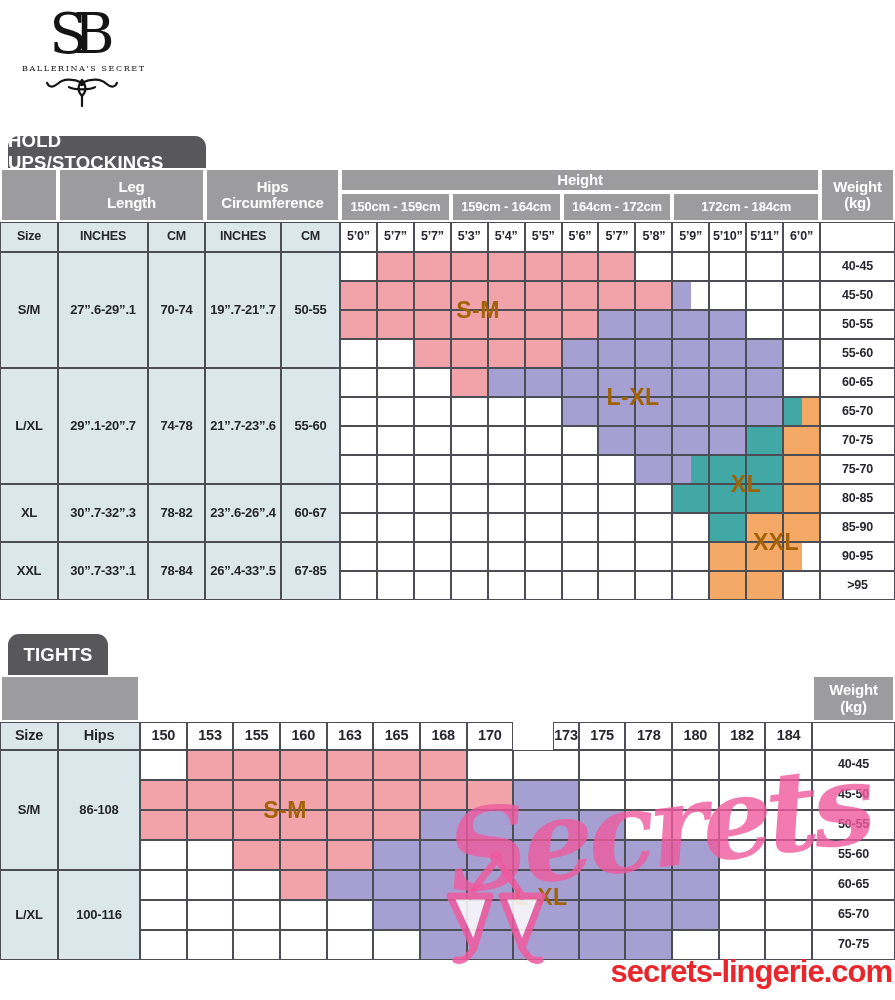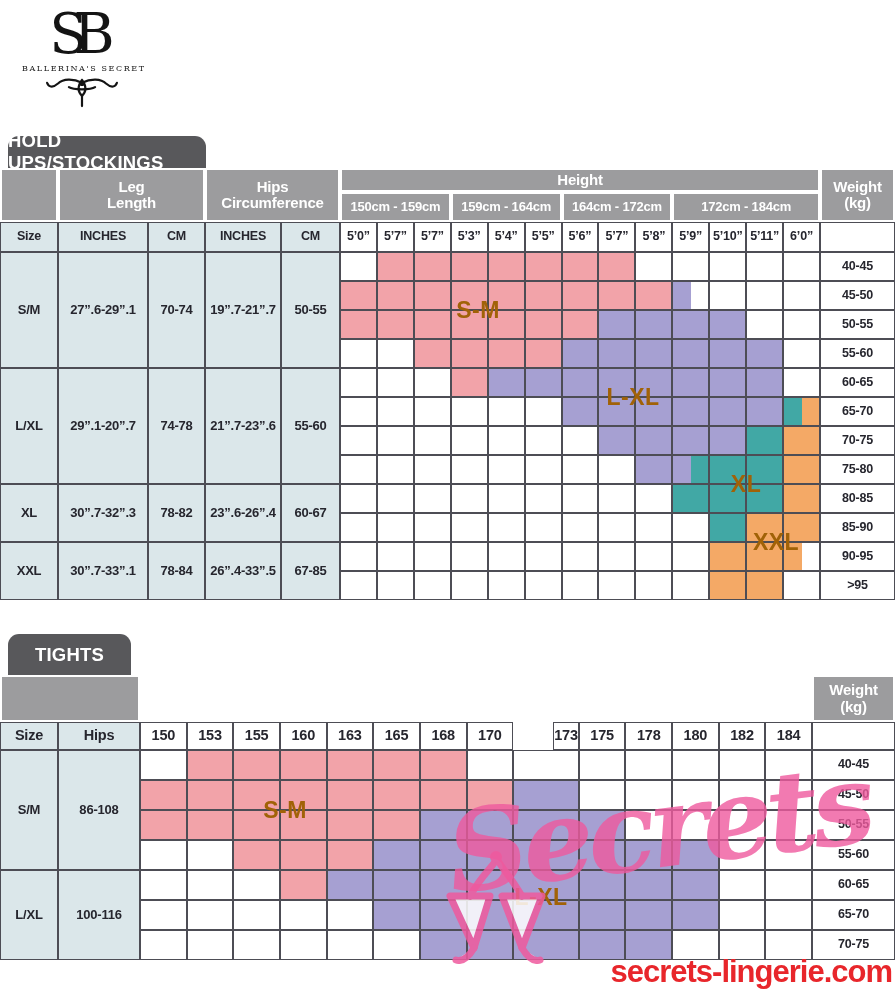--- a/index.html
+++ b/index.html
@@ -9,21 +9,21 @@
   
   .logo{position:absolute;left:22px;top:6px;width:120px;text-align:center;color:#141414;}
   .monogram{font-family:"DejaVu Serif",serif;font-size:56px;line-height:1;font-weight:500;letter-spacing:-14px;padding-right:14px;}
   .brandname{font-family:"DejaVu Serif",serif;font-size:8px;letter-spacing:1.6px;margin-top:2px;white-space:nowrap;}
   .flourish{margin-top:4px;}
 
   
   .tab{position:absolute;background:#58585B;color:#fff;display:flex;align-items:center;justify-content:center;
        font-weight:bold;font-size:18.5px;letter-spacing:0.2px;border-radius:11px 11px 0 0;}
   #tab1{left:8px;top:136px;width:198px;height:32px;}
-  #tab2{left:8px;top:634px;width:123px;height:41px;}
+  #tab2{left:8px;top:634px;width:100px;height:41px;}
 
   
   .twrap{position:absolute;left:0;width:895px;}
   #t1wrap{top:168px;height:432px;}
   #t2wrap{top:675px;height:285px;}
   .tbl{display:grid;width:895px;height:100%;}
   .cell{box-sizing:border-box;display:flex;align-items:center;justify-content:center;
         border:1px solid #4D4D55;background:#fff;font-weight:bold;color:#26262E;
         font-size:13px;text-align:center;line-height:1.1;letter-spacing:-0.2px;}
   .ghead{background:#9C9C9E;border:2px solid #fff;color:#fff;font-size:15px;white-space:pre-line;}
@@ -226,21 +226,21 @@
         <div class="cell colorcell" style="grid-area: 11 / 9; background: rgb(255, 255, 255);"></div>
         <div class="cell colorcell" style="grid-area: 11 / 10; background: rgb(255, 255, 255);"></div>
         <div class="cell colorcell" style="grid-area: 11 / 11; background: rgb(255, 255, 255);"></div>
         <div class="cell colorcell" style="grid-area: 11 / 12; background: rgb(255, 255, 255);"></div>
         <div class="cell colorcell" style="grid-area: 11 / 13; background: rgb(255, 255, 255);"></div>
         <div class="cell colorcell" style="grid-area: 11 / 14; background: rgb(166, 160, 210);"></div>
         <div class="cell colorcell" style="grid-area: 11 / 15; background: linear-gradient(90deg, rgb(166, 160, 210) 0px, rgb(166, 160, 210) 50%, rgb(65, 168, 165) 50%, rgb(65, 168, 165) 100%);"></div>
         <div class="cell colorcell" style="grid-area: 11 / 16; background: rgb(65, 168, 165);"></div>
         <div class="cell colorcell" style="grid-area: 11 / 17; background: rgb(65, 168, 165);"></div>
         <div class="cell colorcell" style="grid-area: 11 / 18; background: rgb(244, 169, 102);"></div>
-        <div class="cell wlabel" style="grid-area: 11 / 19;">75-80</div>
+        <div class="cell wlabel" style="grid-area: 11 / 19;">75-70</div>
         <div class="cell colorcell" style="grid-area: 12 / 6; background: rgb(255, 255, 255);"></div>
         <div class="cell colorcell" style="grid-area: 12 / 7; background: rgb(255, 255, 255);"></div>
         <div class="cell colorcell" style="grid-area: 12 / 8; background: rgb(255, 255, 255);"></div>
         <div class="cell colorcell" style="grid-area: 12 / 9; background: rgb(255, 255, 255);"></div>
         <div class="cell colorcell" style="grid-area: 12 / 10; background: rgb(255, 255, 255);"></div>
         <div class="cell colorcell" style="grid-area: 12 / 11; background: rgb(255, 255, 255);"></div>
         <div class="cell colorcell" style="grid-area: 12 / 12; background: rgb(255, 255, 255);"></div>
         <div class="cell colorcell" style="grid-area: 12 / 13; background: rgb(255, 255, 255);"></div>
         <div class="cell colorcell" style="grid-area: 12 / 14; background: rgb(255, 255, 255);"></div>
         <div class="cell colorcell" style="grid-area: 12 / 15; background: rgb(65, 168, 165);"></div>

